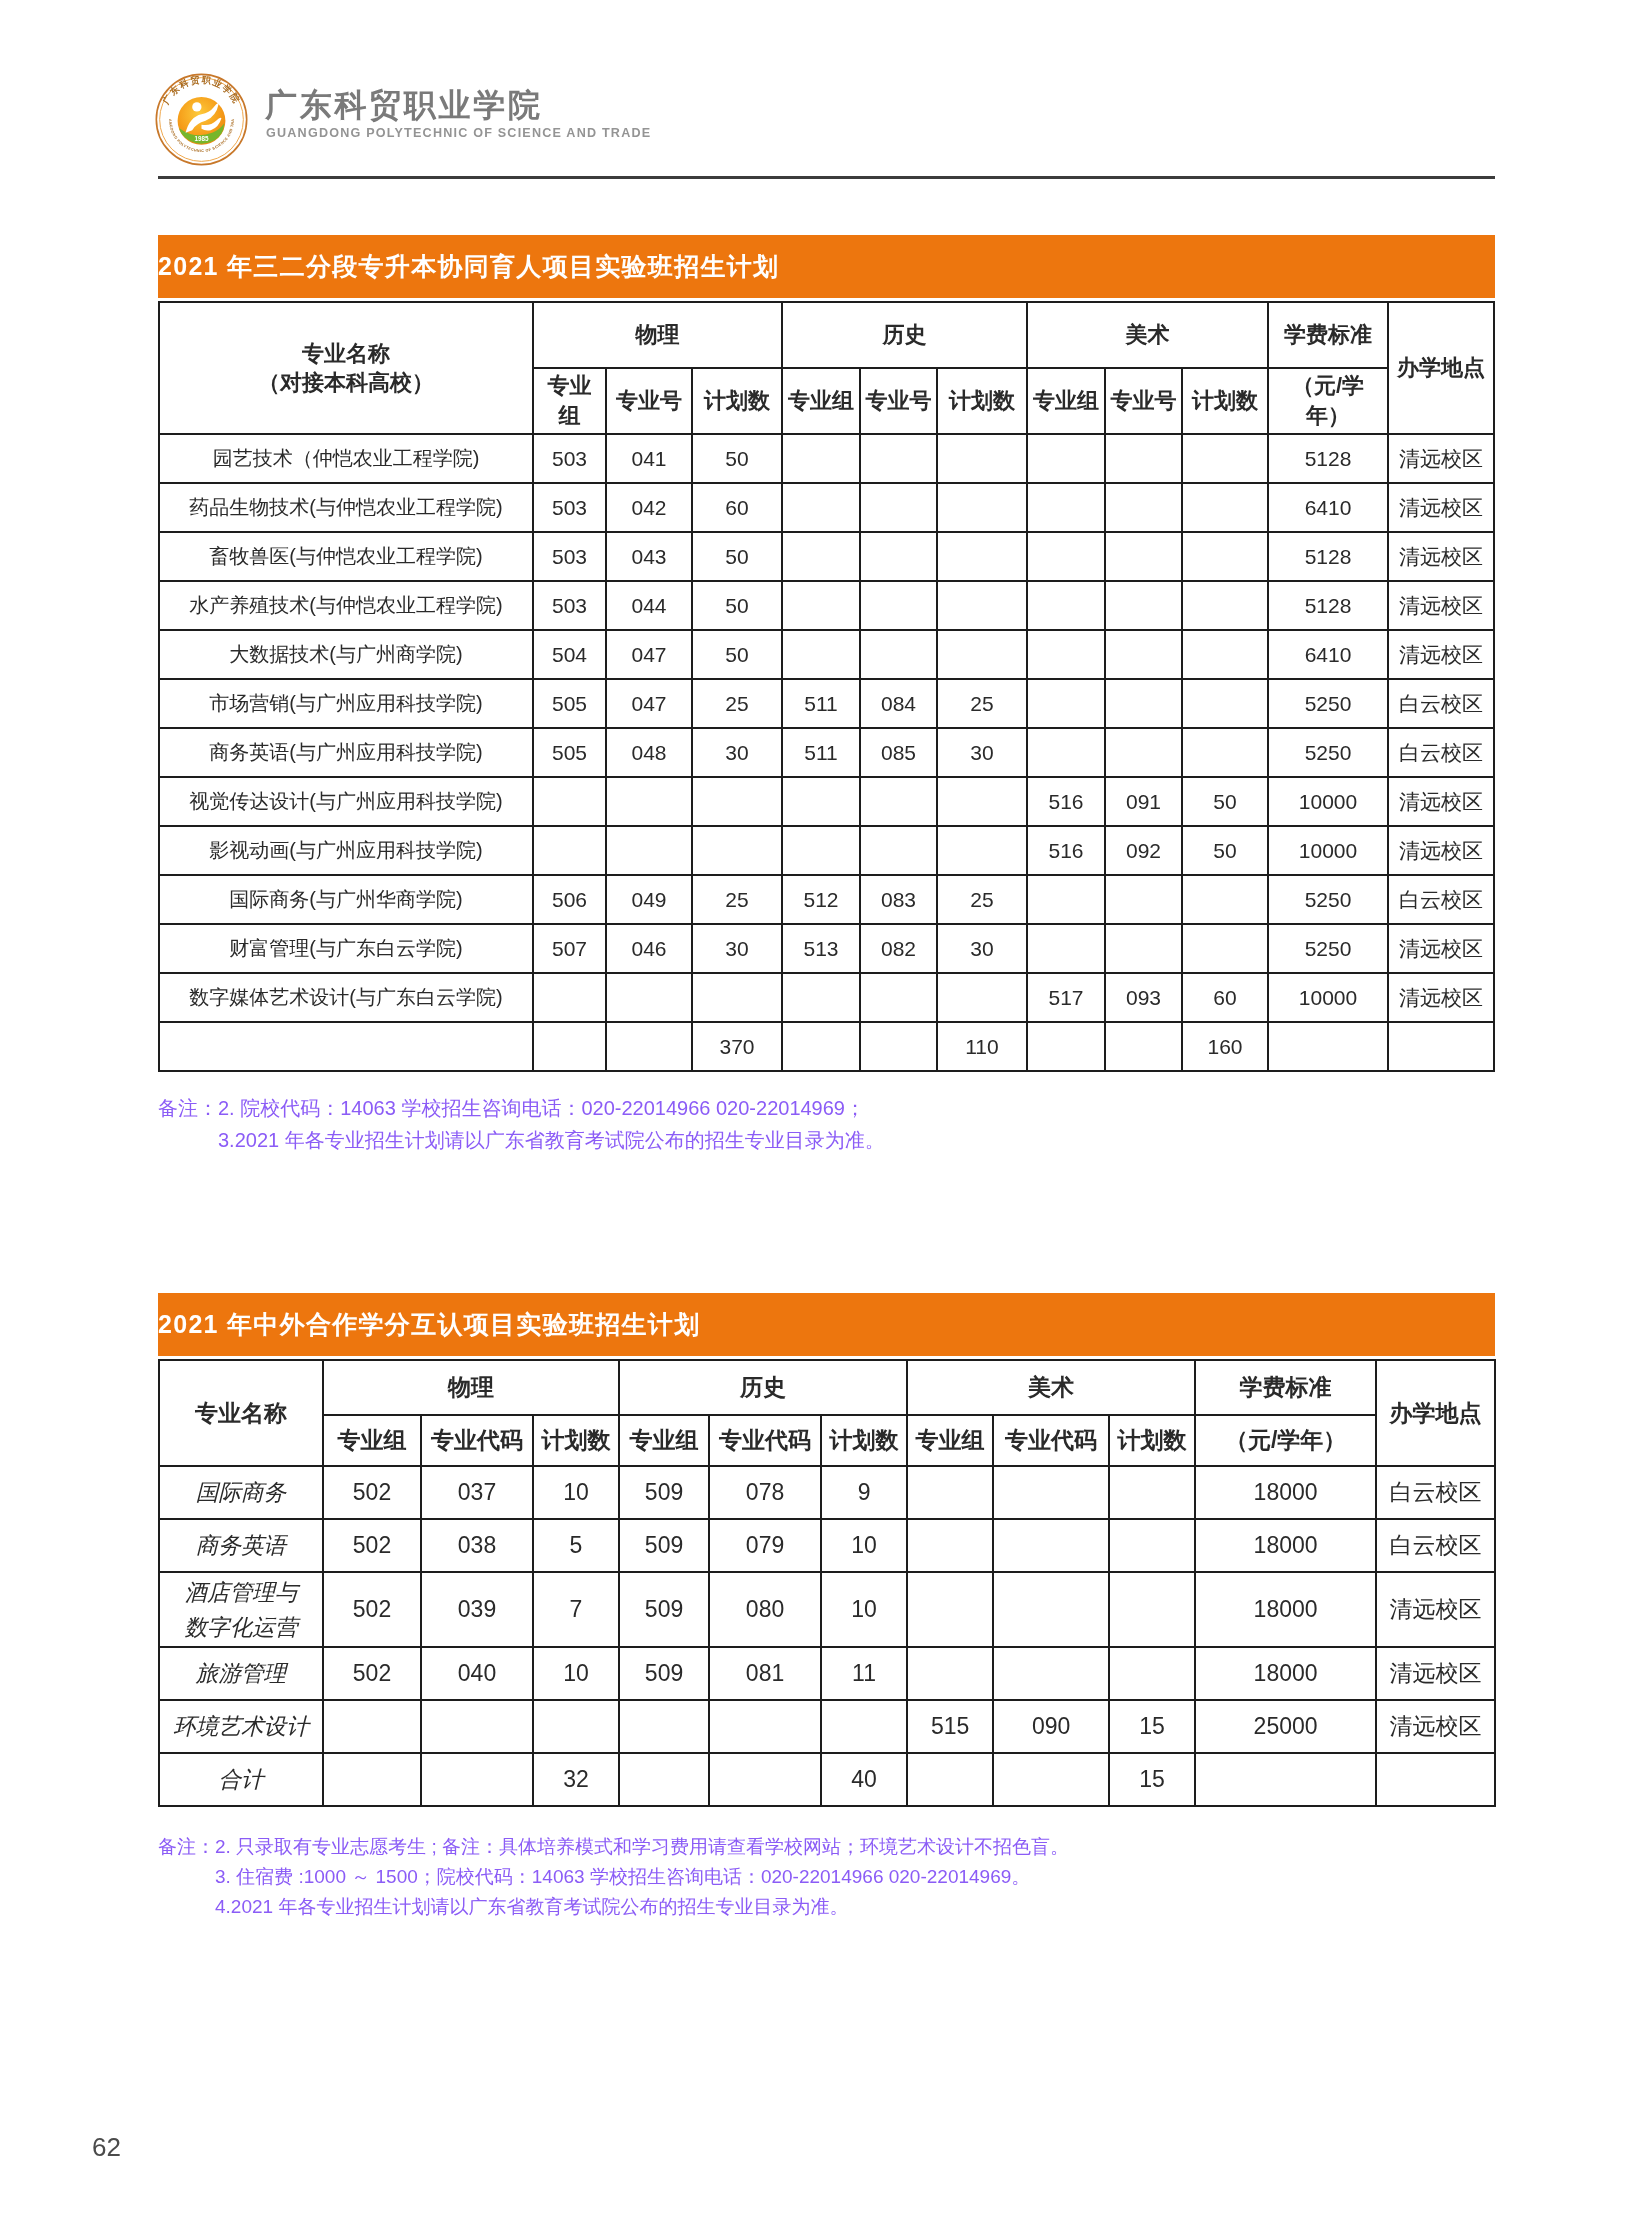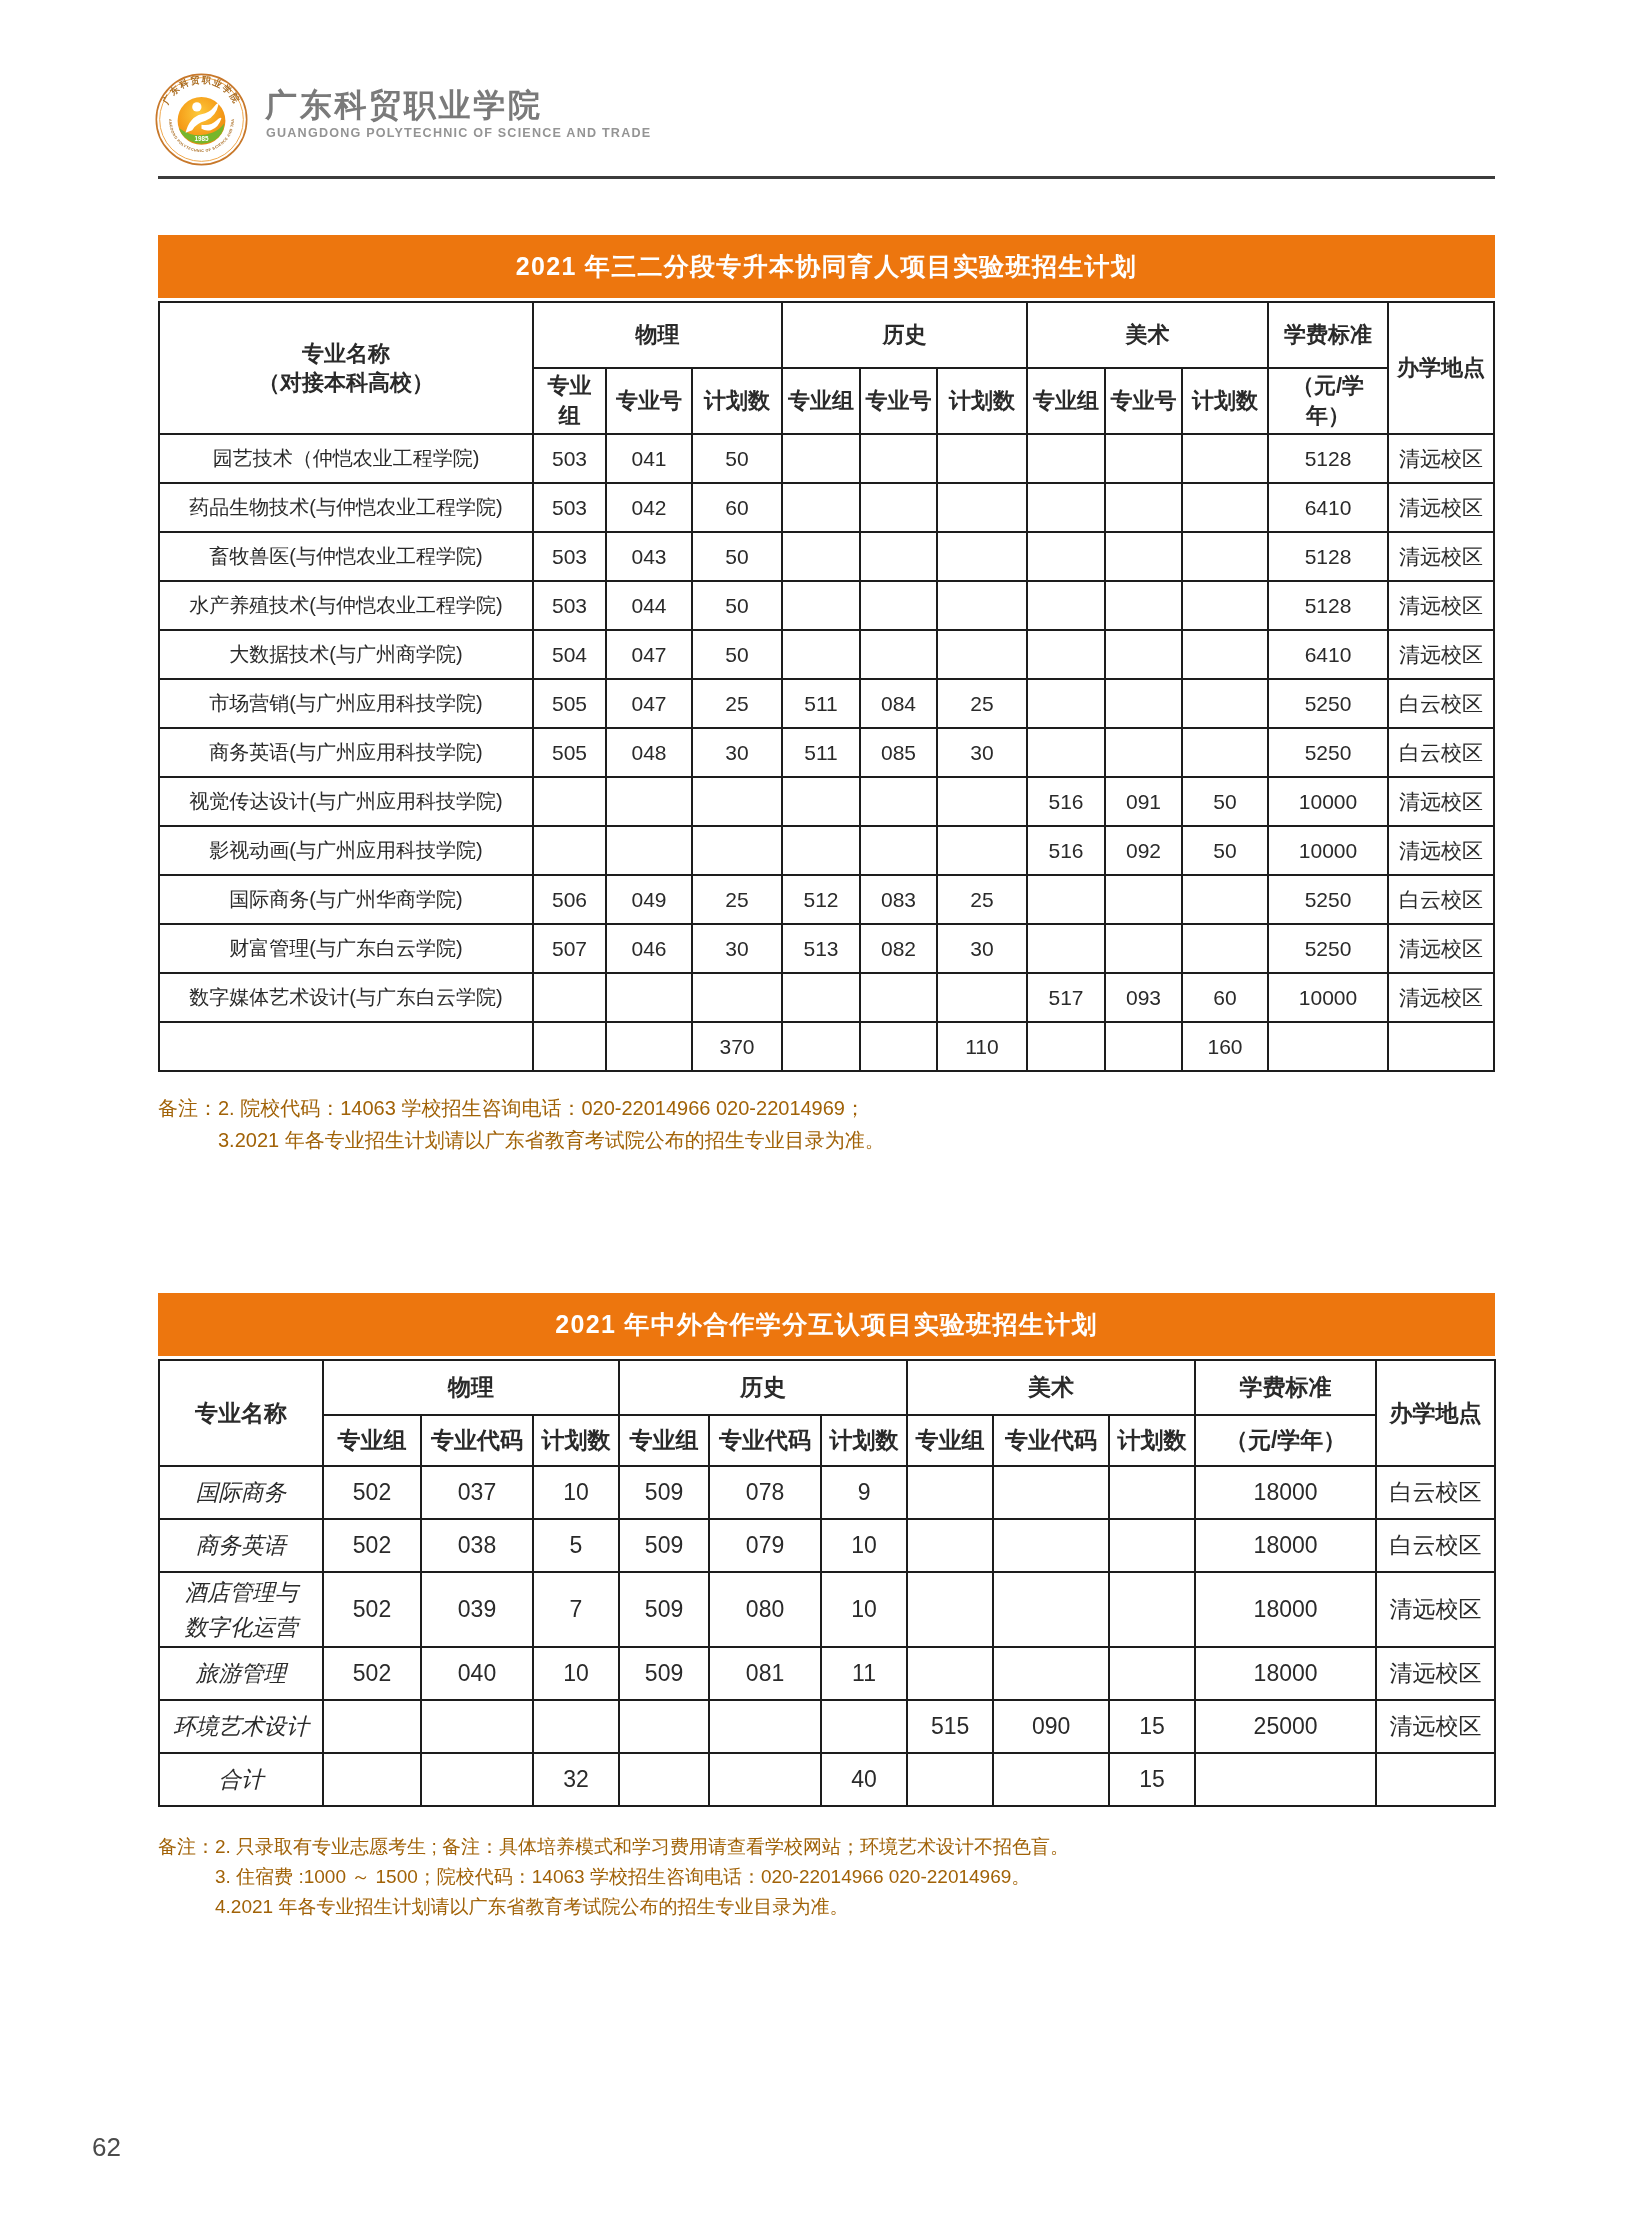--- a/index.html
+++ b/index.html
@@ -18,21 +18,21 @@
   .school-name-en {
     position:absolute; left:266px; top:126px; font-size:12.6px; font-weight:bold;
     color:#949494; letter-spacing:1.2px; white-space:nowrap;
   }
   .header-rule { position:absolute; left:158px; top:176px; width:1337px; height:2.7px; background:#3c3c3c; }
   
   .sec1 { position:absolute; left:158px; top:235px; width:1337px; }
   .sec2 { position:absolute; left:158px; top:1293px; width:1337px; }
   .title-bar {
     height:63px; background:#ED760E; color:#ffffff;
-    display:flex; align-items:center; justify-content:center;
+    display:flex; align-items:center; 
     font-size:25px; font-weight:bold; letter-spacing:1.3px;
   }
   
   table { border-collapse:collapse; table-layout:fixed; width:1337px; margin-top:3.3px;
           border:2.7px solid #1d1d1d; }
   th,td {
     border:2px solid #1d1d1d; border-top-width:2.7px; border-bottom-width:2.7px;
     text-align:center; vertical-align:middle; padding:1.3px 2.7px; overflow:hidden;
   }
   th { font-weight:bold; }
@@ -44,21 +44,21 @@
   .t1 td.name-col { font-size:20px; }
   .t2 thead tr:nth-child(1){ height:55px; }
   .t2 thead tr:nth-child(2){ height:51px; }
   .t2 tbody tr { height:53px; }
   .t2 th { font-size:23px; }
   .t2 td { font-size:23px; }
   .t2 td.name-col { font-size:22.6px; line-height:1.55;font-style:italic; }
   .name-col { white-space:pre-line; }
   .major-head div { line-height:1.35; }
   
-  .notes { display:flex; margin-top:20px; font-size:20px; color:#a16207; line-height:32px; }
+  .notes { display:flex; margin-top:20px; font-size:20px; color:#8b5cf6; line-height:32px; }
   .notes-label { white-space:nowrap; }
   .notes-lines div { white-space:nowrap; }
   .sec2 .notes { margin-top:25px; font-size:19px; line-height:30px; }
   
   .page-number { position:absolute; left:92px; top:2132px; font-size:26px; color:#4b4b4b; }
 </style>
 </head>
 <body>
 
 <div class="page">

